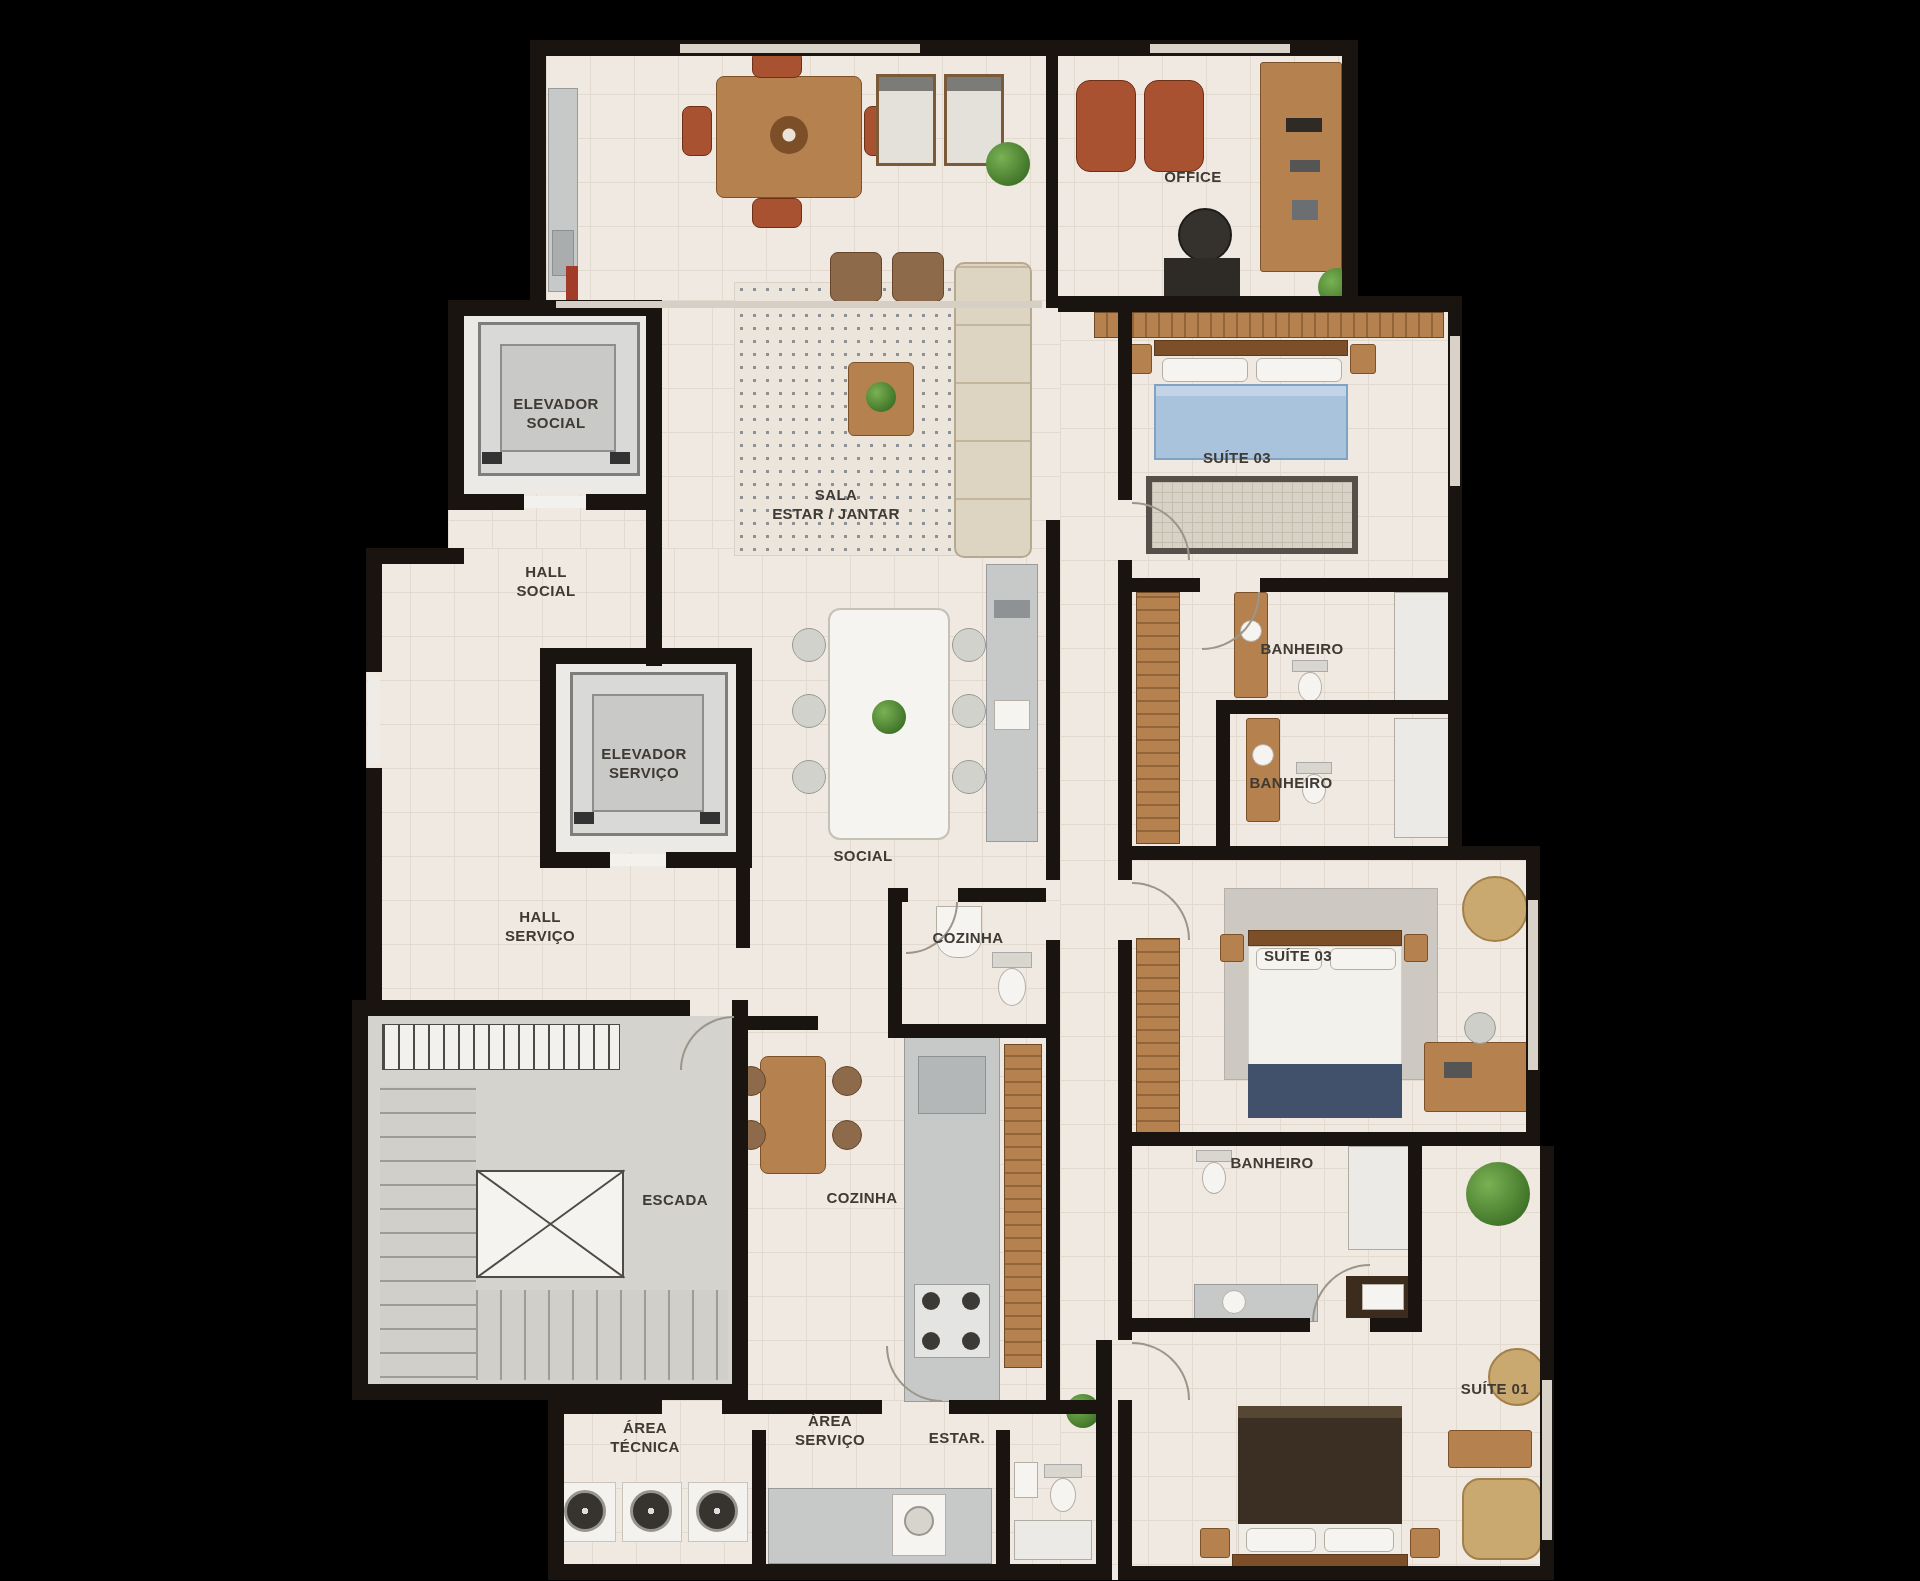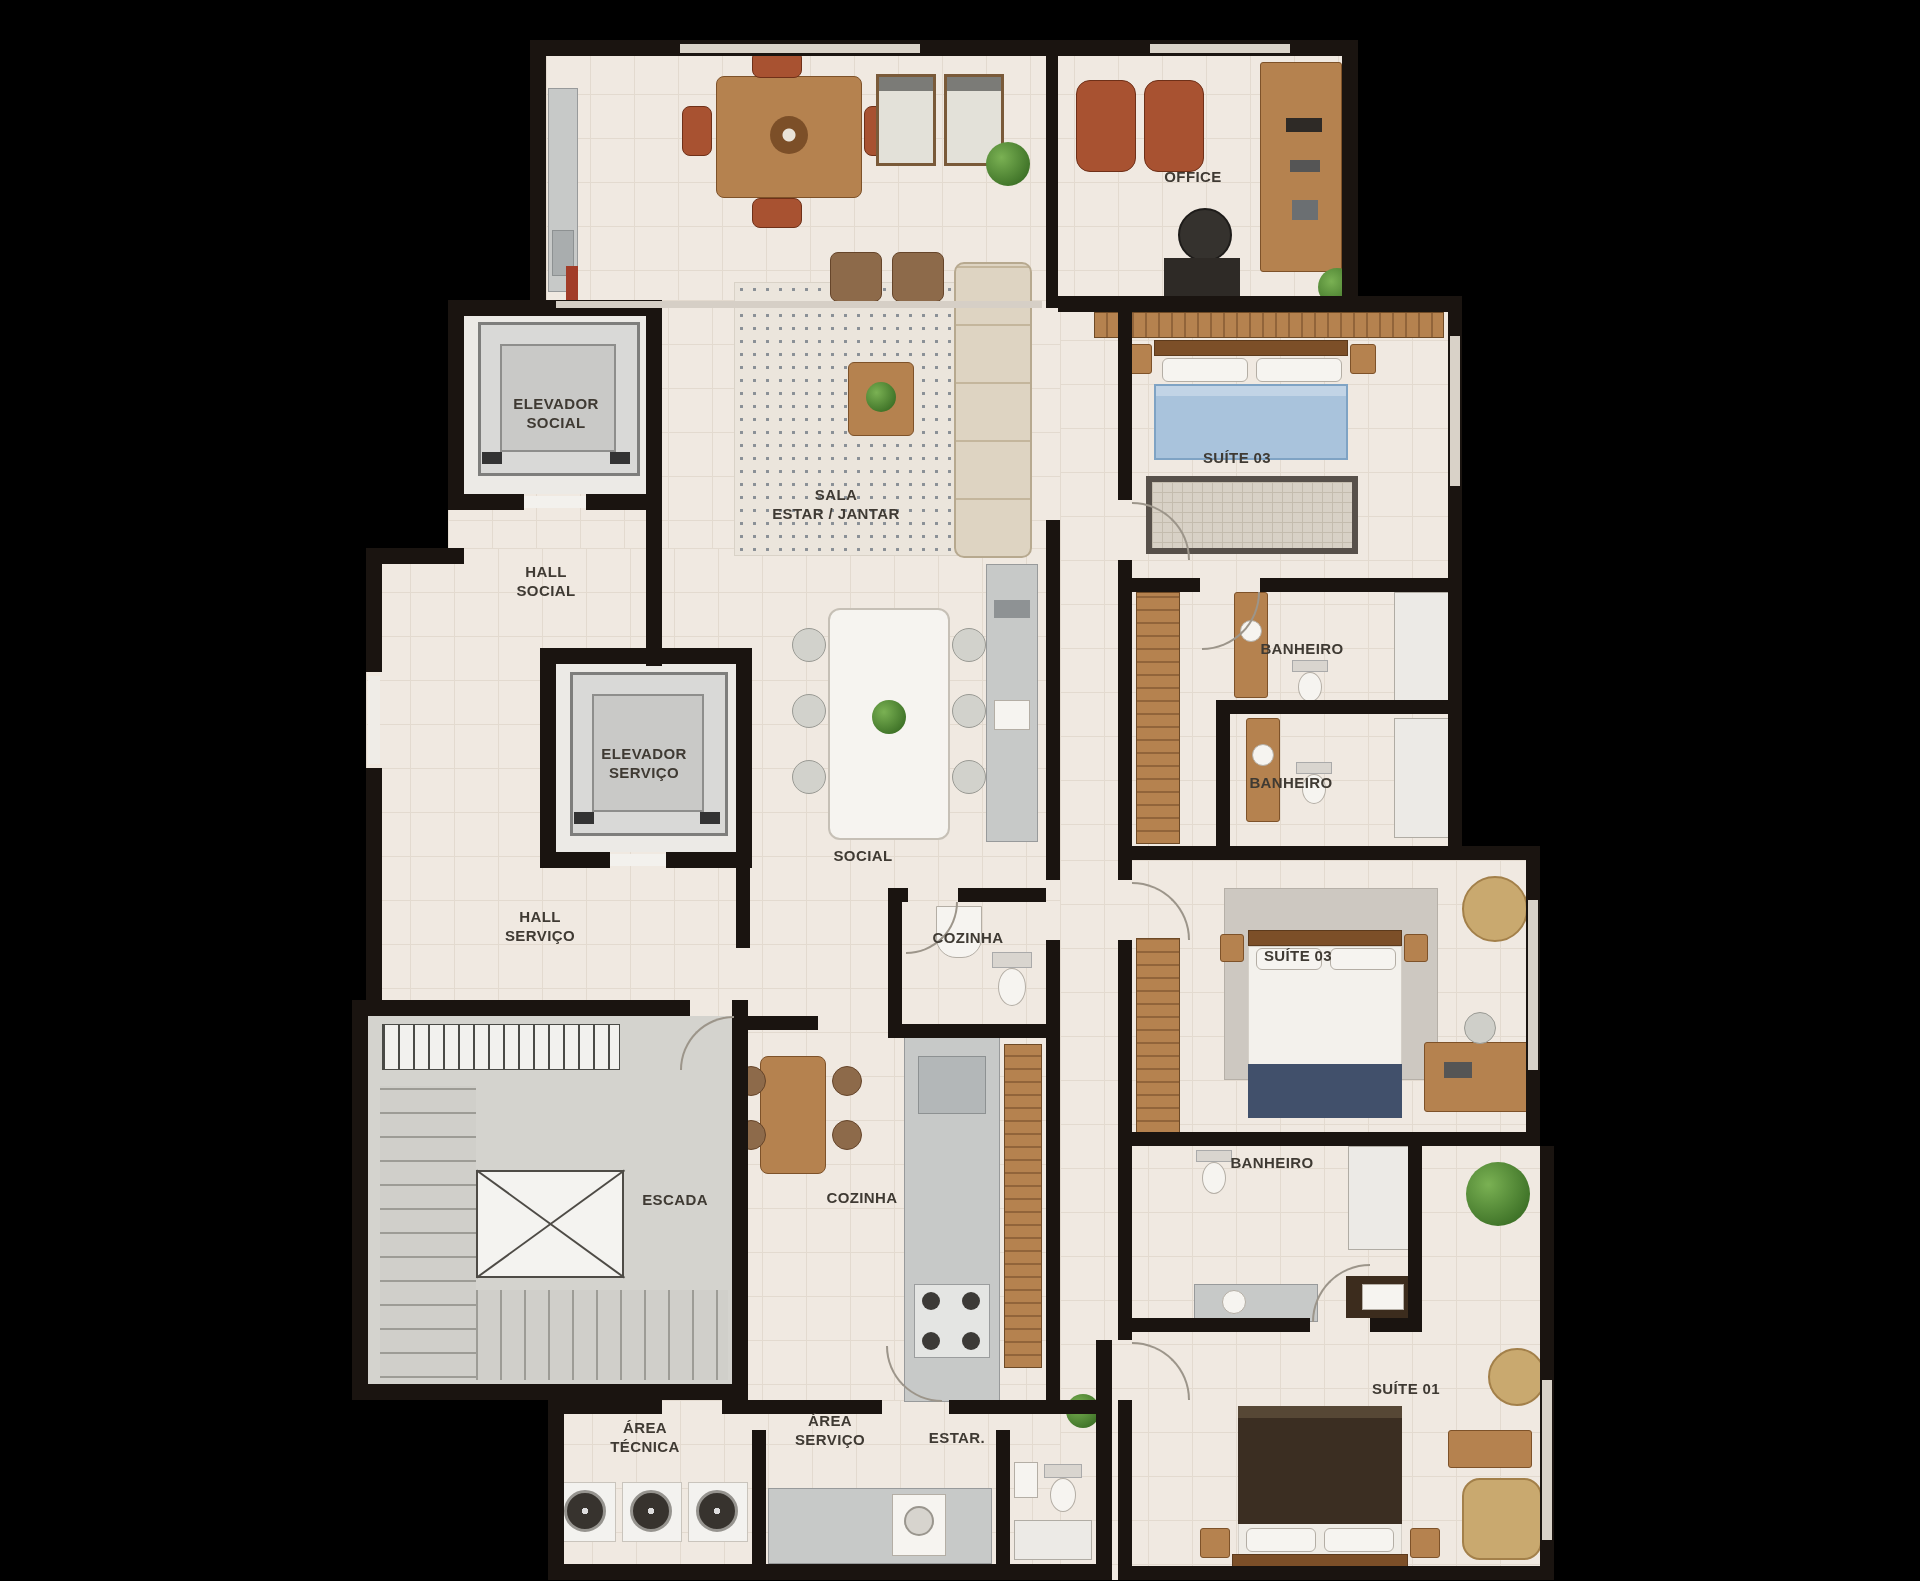--- a/index.html
+++ b/index.html
@@ -293,20 +293,20 @@
 SERVIÇO</div>
   <div class="lbl" style="left:1291px;top:783px;width:110px;">BANHEIRO</div>
   <div class="lbl" style="left:863px;top:856px;width:90px;">SOCIAL</div>
   <div class="lbl" style="left:540px;top:927px;width:90px;">HALL
 SERVIÇO</div>
   <div class="lbl" style="left:968px;top:938px;width:90px;">COZINHA</div>
   <div class="lbl" style="left:1298px;top:956px;width:110px;">SUÍTE 03</div>
   <div class="lbl" style="left:1272px;top:1163px;width:110px;">BANHEIRO</div>
   <div class="lbl" style="left:675px;top:1200px;width:90px;">ESCADA</div>
   <div class="lbl" style="left:862px;top:1198px;width:100px;">COZINHA</div>
-  <div class="lbl" style="left:1406px;top:1389px;width:110px;">SUÍTE 01</div>
+  <div class="lbl" style="left:1474px;top:1389px;width:110px;text-align:right;">SUÍTE 01</div>
   <div class="lbl" style="left:645px;top:1438px;width:100px;">ÁREA
 TÉCNICA</div>
   <div class="lbl" style="left:830px;top:1431px;width:100px;">ÁREA
 SERVIÇO</div>
   <div class="lbl" style="left:957px;top:1438px;width:70px;">ESTAR.</div>
 
 </div>
 
 </body></html>

